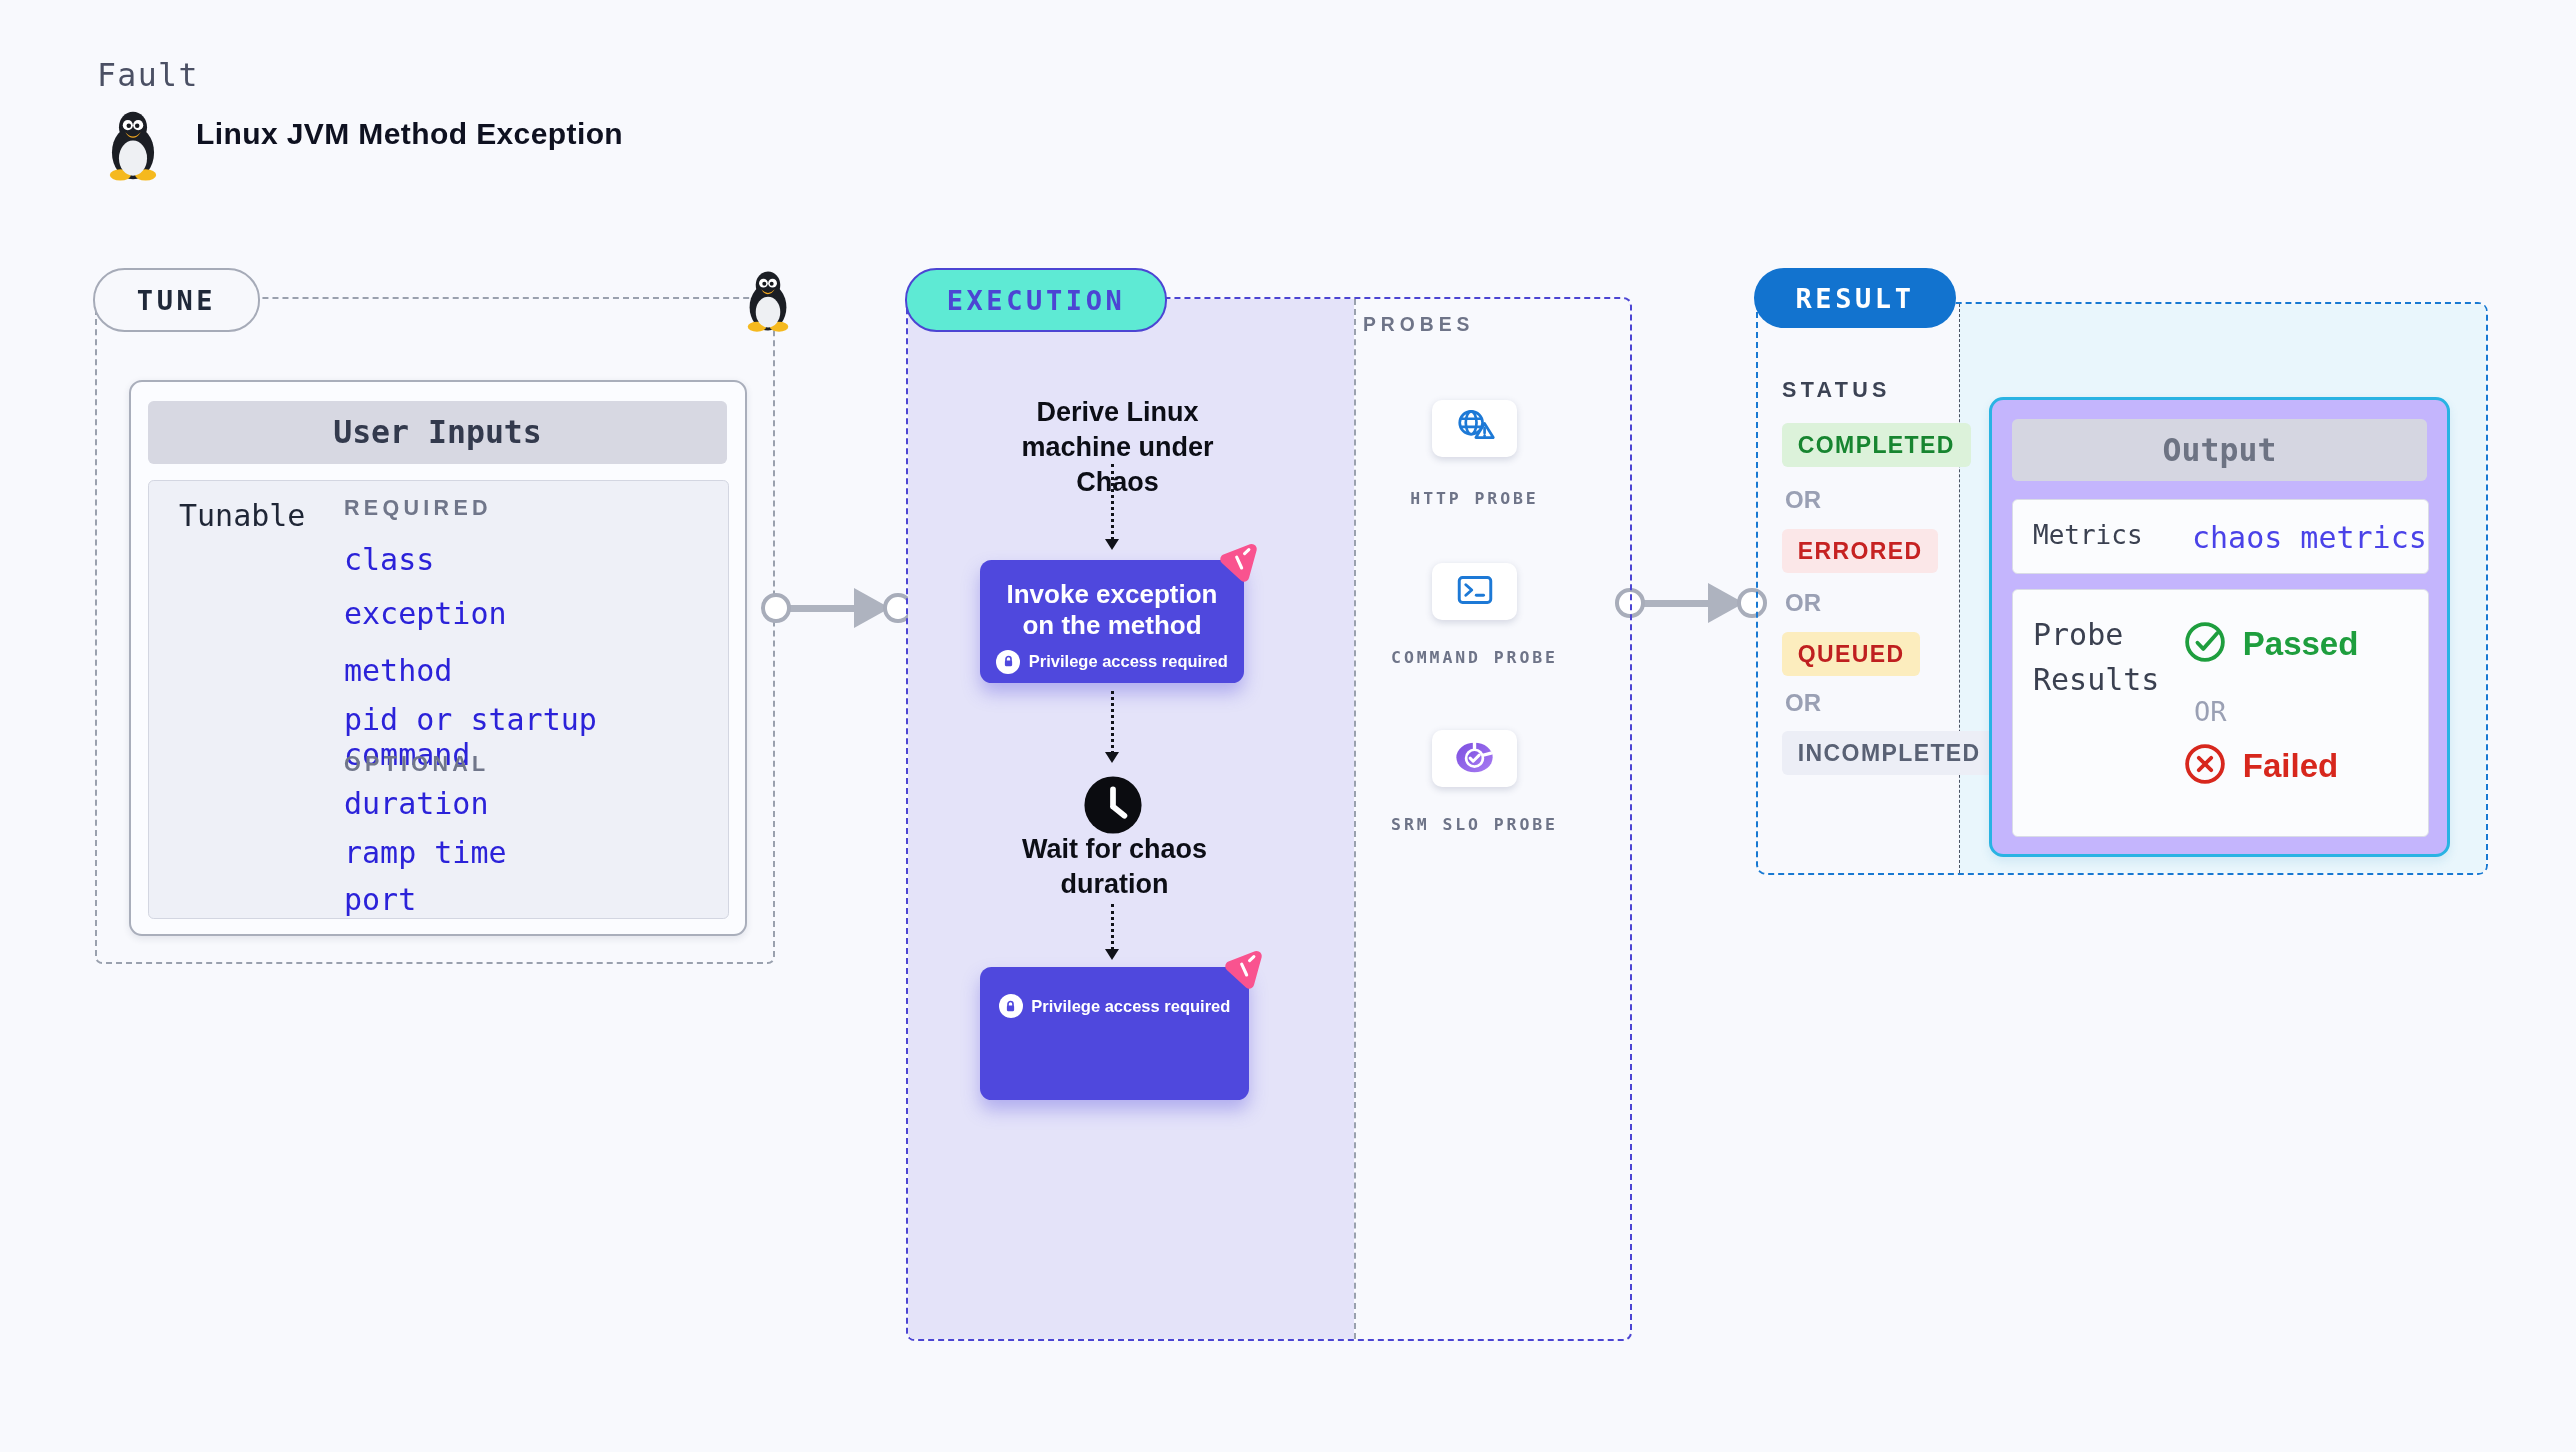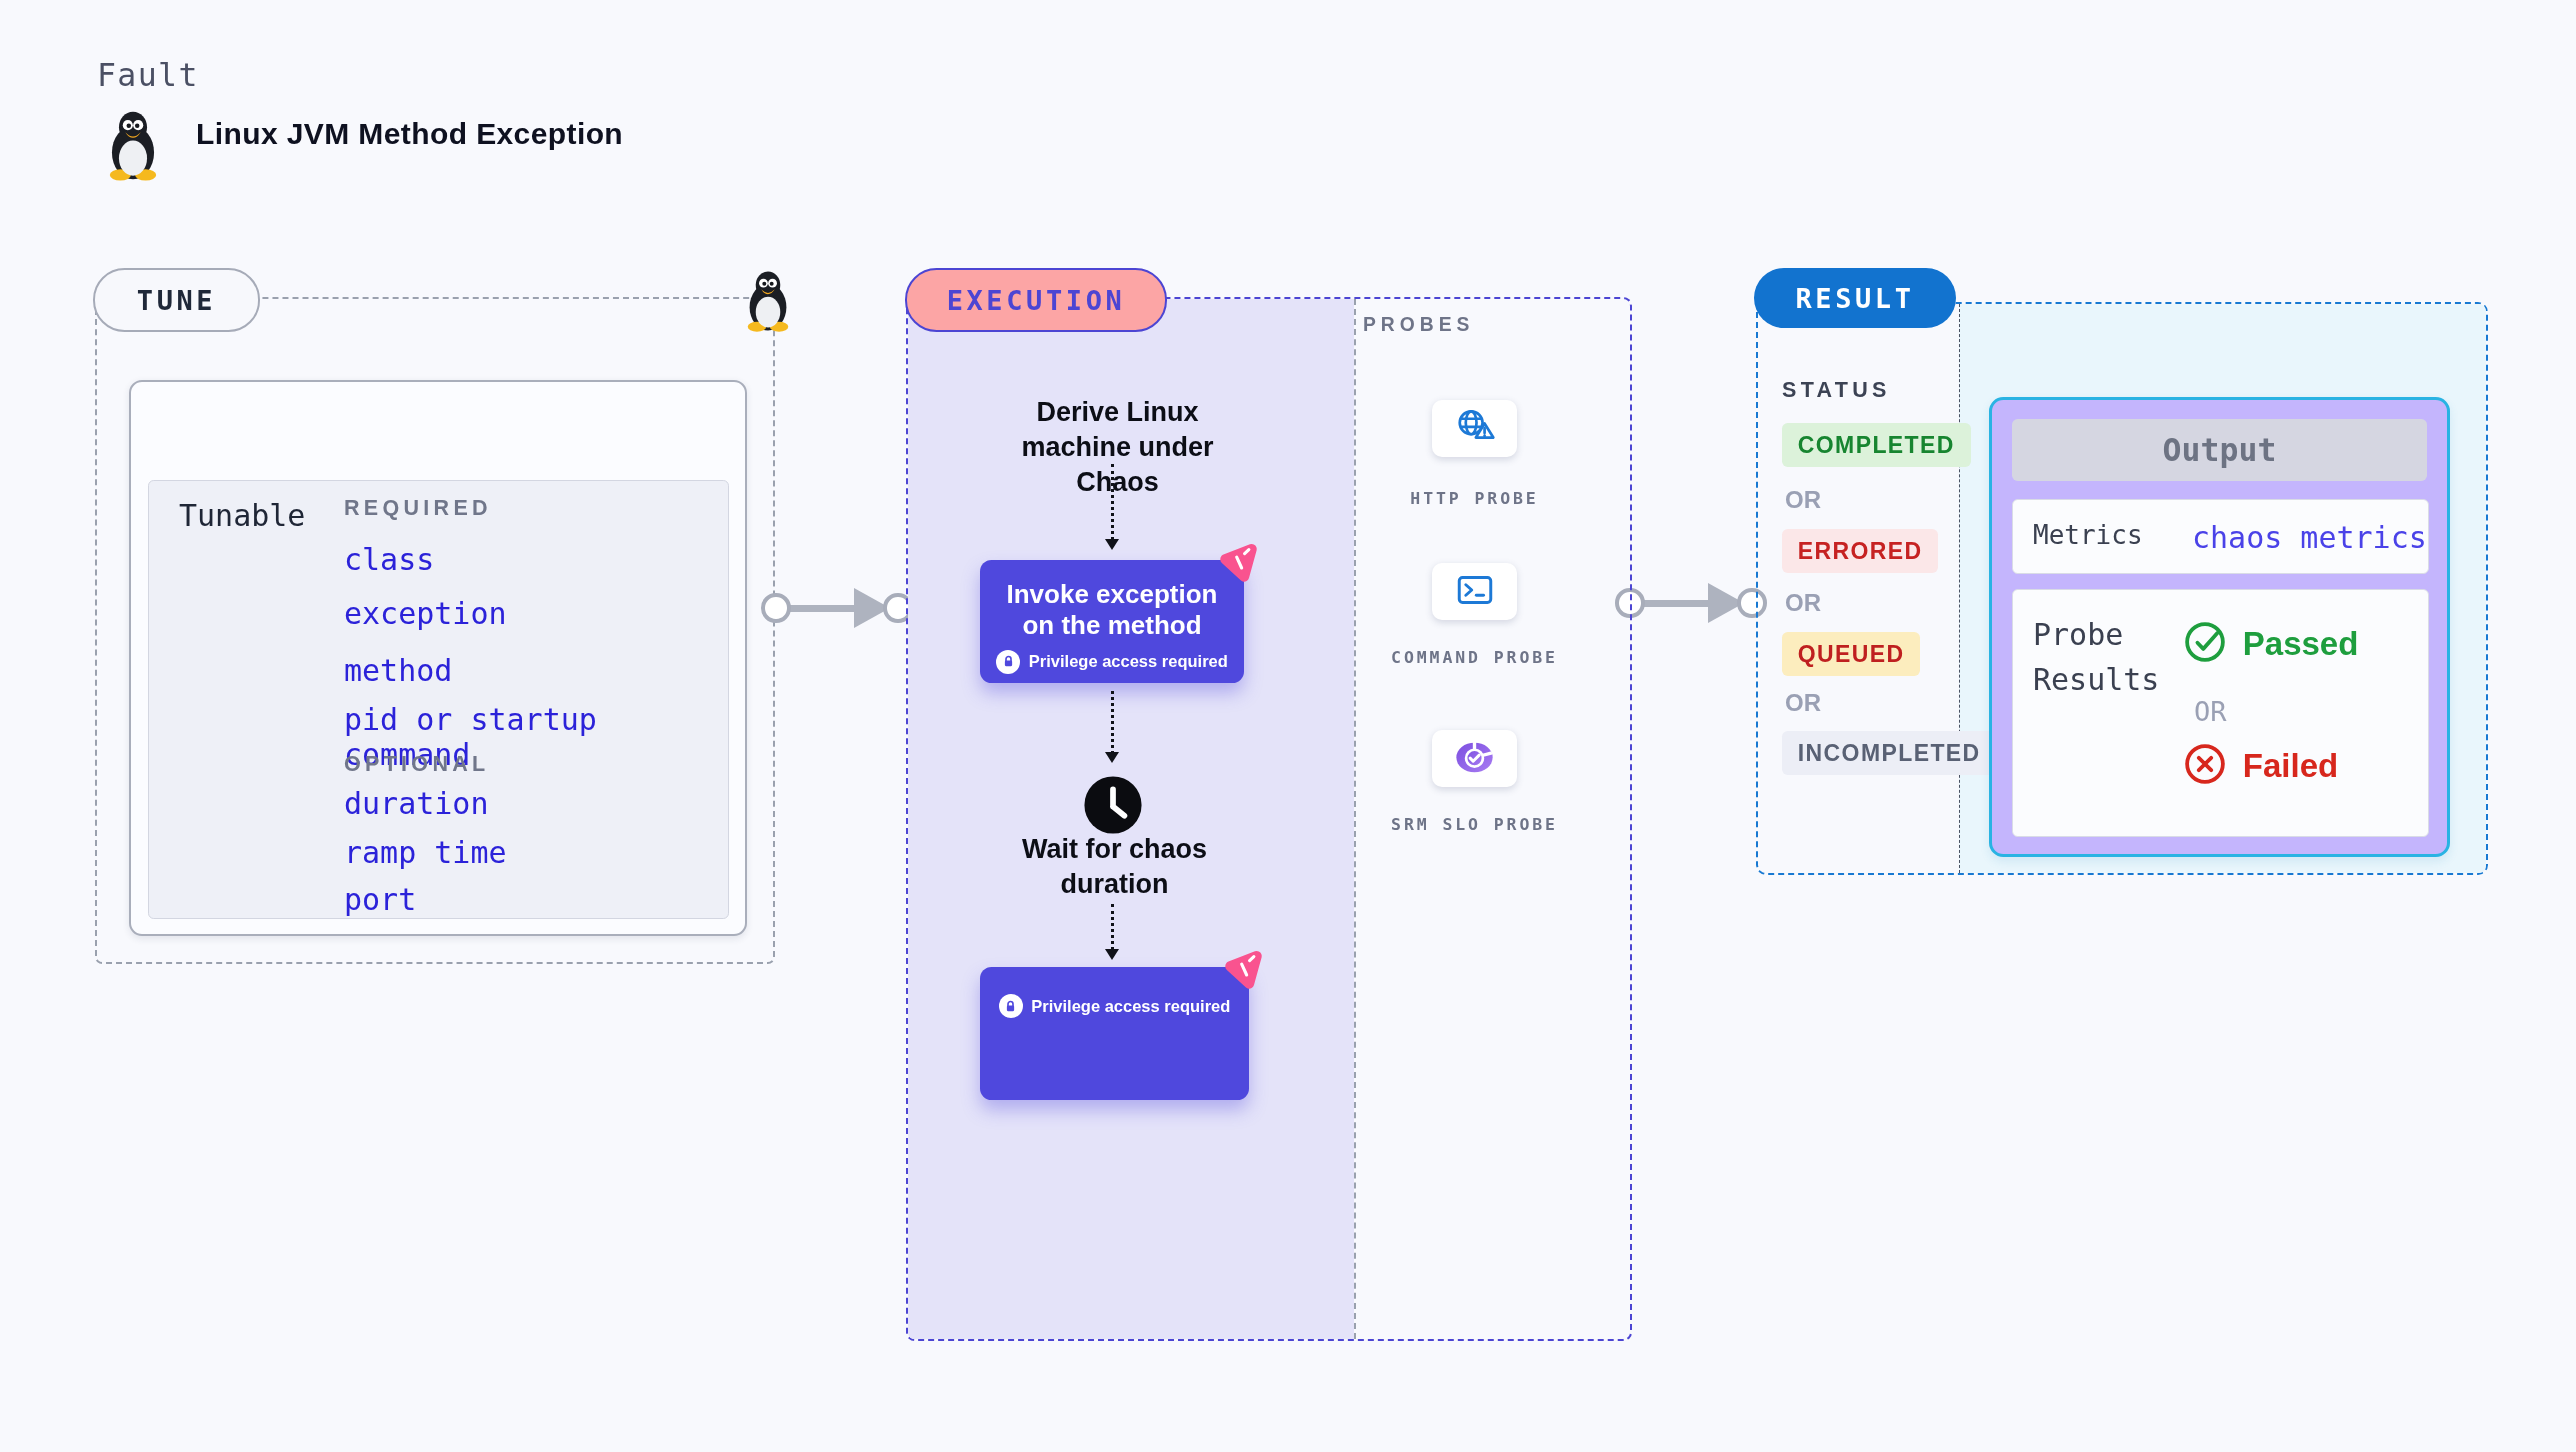--- a/index.html
+++ b/index.html
@@ -12,21 +12,21 @@
   .fault-label{left:97px;top:57px;font-size:31.5px;color:#4b5064;letter-spacing:1.4px;}
   .page-title{left:196px;top:117px;font-size:30px;font-weight:bold;color:#0e1120;letter-spacing:0.4px;}
   .tux-big{left:102px;top:109px;width:62px;height:73px;}
   .tux-small{left:741px;top:269px;width:54px;height:64px;}
 
   
   .pill{display:flex;align-items:center;justify-content:center;border-radius:31.5px;
         font-weight:bold;letter-spacing:3.6px;z-index:6;}
   .tune-pill{left:93px;top:268px;width:163px;height:60px;background:#f7f8fc;
              border:2.1px solid #a6abb8;font-size:27px;color:#1f2839;}
-  .exec-pill{left:905px;top:268px;width:258px;height:60px;background:#fca5a5;
+  .exec-pill{left:905px;top:268px;width:258px;height:60px;background:#5eead4;
              border:2.9px solid #4c45d3;font-size:27px;color:#4c45d3;}
   .result-pill{left:1754px;top:268px;width:202px;height:60px;background:#1273cf;
                border:none;font-size:27px;color:#ffffff;}
 
   
   .tune-box{left:95px;top:297px;width:676px;height:663px;border:2.1px dashed #9aa1ae;border-radius:7.2px;}
   .ui-card{left:129px;top:380px;width:614px;height:552px;background:#fbfcff;
            border:2.1px solid #a9aebb;border-radius:13px;box-shadow:0 2.9px 7.2px rgba(40,50,80,.10);}
   .ui-header{left:17px;top:18.6px;width:579px;height:63px;background:#d7d8e2;border-radius:5.7px;
              display:flex;align-items:center;justify-content:center;font-size:31.5px;color:#333a4d;font-weight:bold;}
@@ -164,20 +164,21 @@
       <ellipse cx="22" cy="35" rx="10" ry="12.5" fill="#eef0f3"></ellipse>
       <circle cx="18.3" cy="11.5" r="3.6" fill="#fff"></circle>
         <circle cx="25.7" cy="11.5" r="3.6" fill="#fff"></circle>
       <circle cx="19" cy="12" r="1.6" fill="#15181d"></circle>
         <circle cx="25" cy="12" r="1.6" fill="#15181d"></circle>
       <path d="M16.5 16.5 Q22 22.5 27.5 16.5 Q25 20.5 22 20.5 Q19 20.5 16.5 16.5 Z" fill="#f2a71f"></path>
     </svg>
   </div>
 
   <div class="abs ui-card">
+    <div class="abs ui-header">User Inputs</div>
     <div class="abs ui-panel">
       <div class="abs tunable-label">Tunable</div>
       <div class="abs group-label sans p-req">REQUIRED</div>
       <div class="abs param-link p-c1">class</div>
       <div class="abs param-link p-c2">exception</div>
       <div class="abs param-link p-c3">method</div>
       <div class="abs param-link p-c4">pid or startup command</div>
       <div class="abs group-label sans p-opt">OPTIONAL</div>
       <div class="abs param-link p-o1">duration</div>
       <div class="abs param-link p-o2">ramp time</div>

